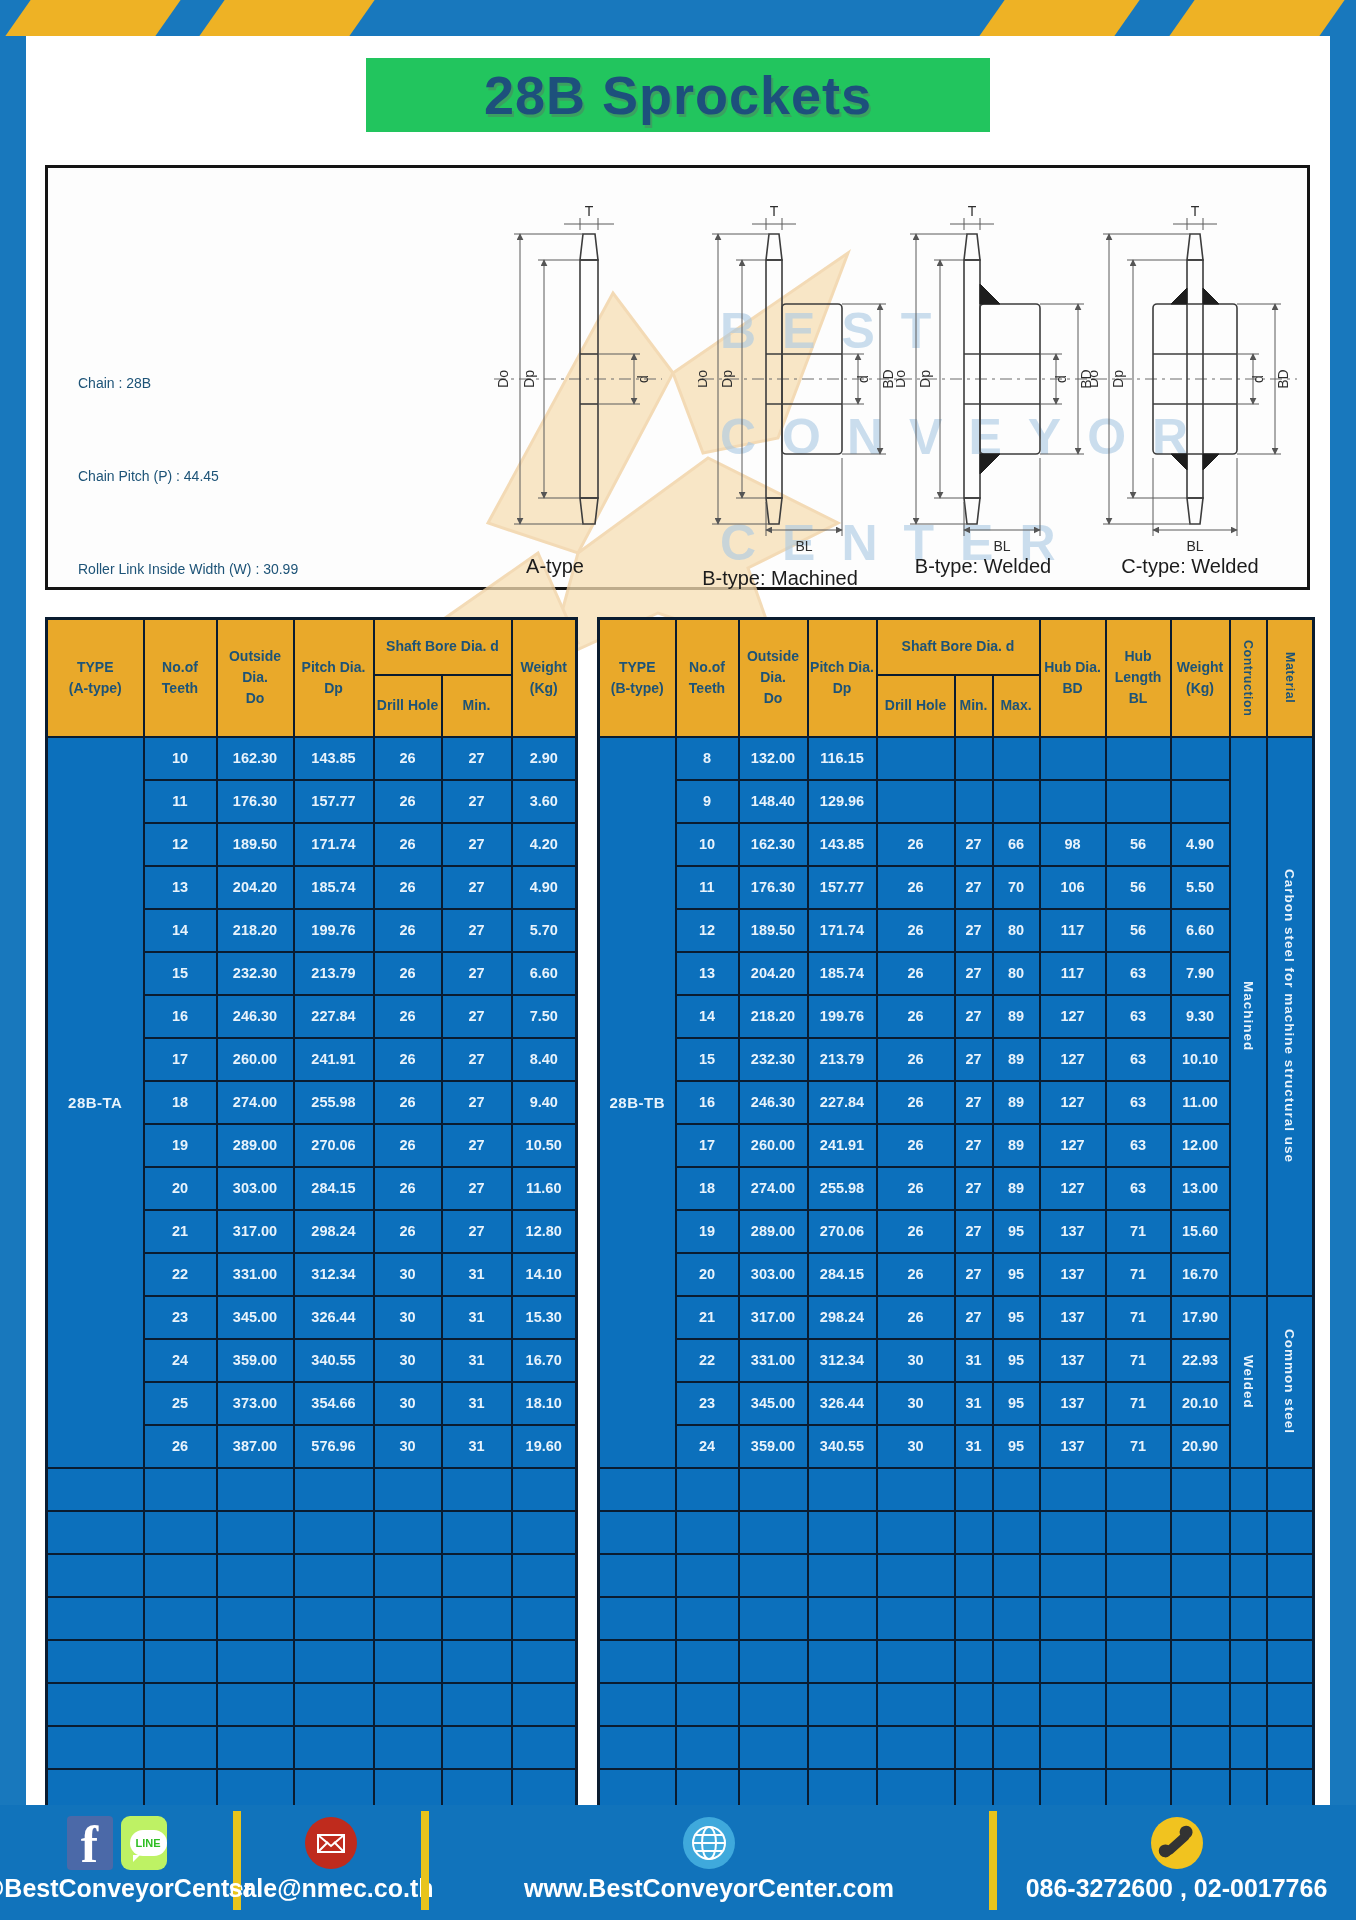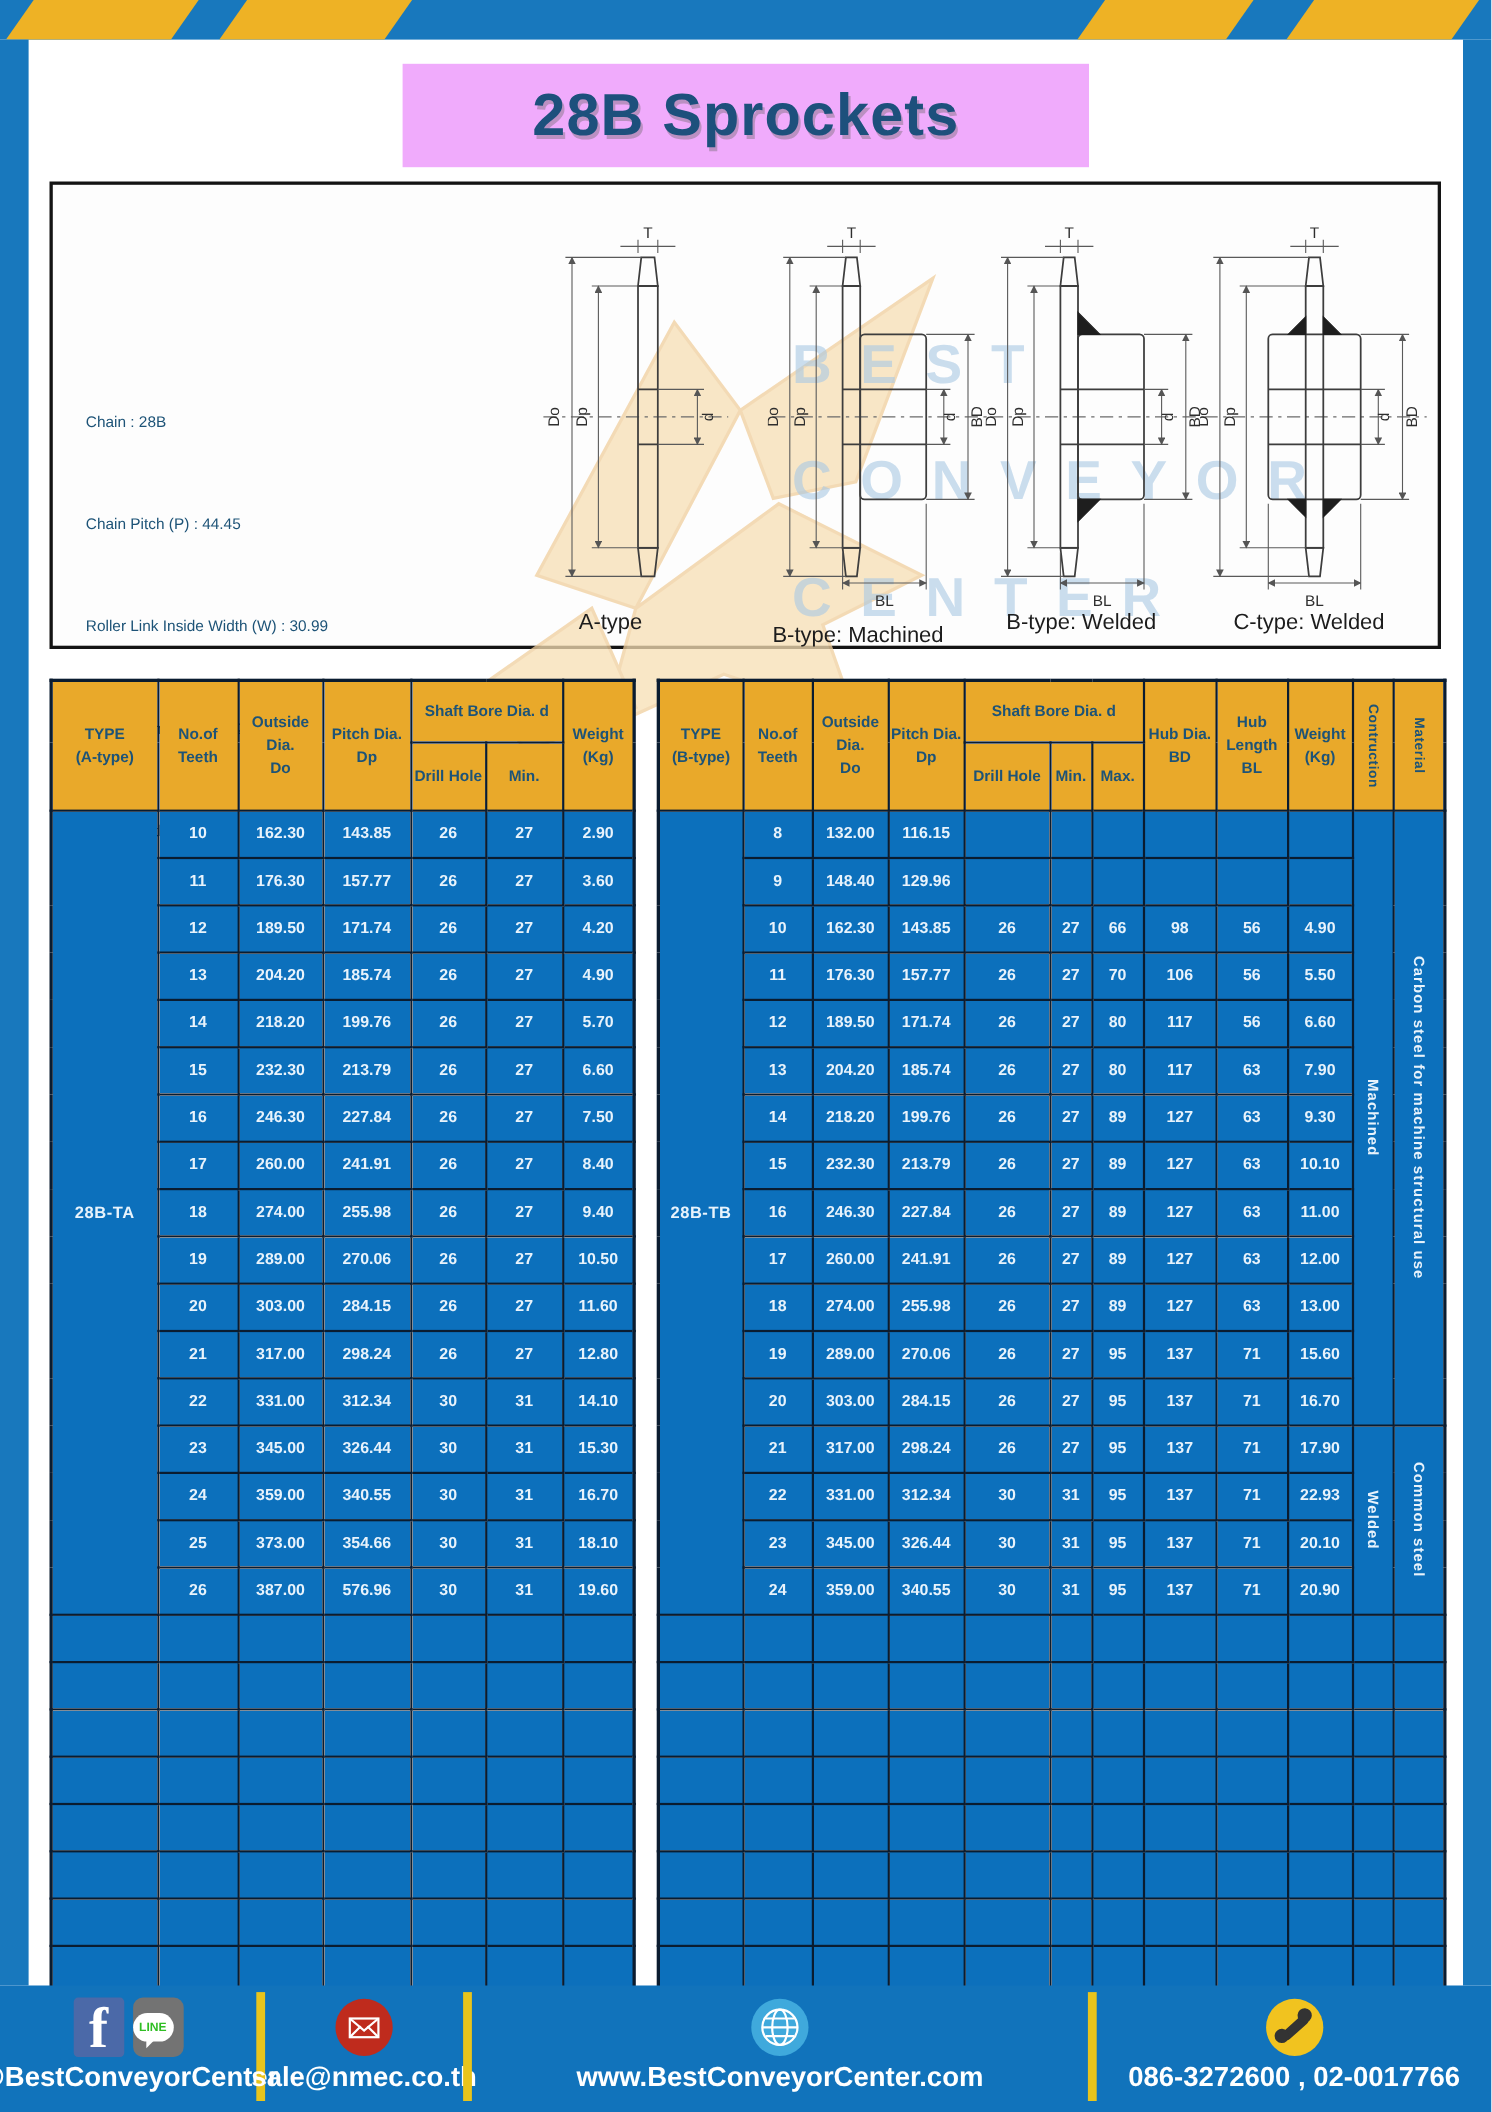--- a/index.html
+++ b/index.html
@@ -5,21 +5,21 @@
   html,body{margin:0;padding:0;background:#ffffff;font-family:"Liberation Sans",sans-serif;}
   .page{position:relative;width:1356px;height:1920px;background:#ffffff;overflow:hidden;}
 
   
   .top-band{position:absolute;left:0;top:0;width:1356px;height:36px;background:#1878bd;overflow:hidden;z-index:5;}
   .stripe{position:absolute;top:-6px;height:48px;background:#eeb225;transform:skewX(-35deg);}
   .side{position:absolute;top:36px;width:26px;height:1769px;background:#1878bd;z-index:5;}
   .side.left{left:0}.side.right{left:1330px}
 
   
-  .title-box{position:absolute;left:366px;top:58px;width:624px;height:94px;background:#f0abfc;display:flex;align-items:center;justify-content:center;z-index:2;}
+  .title-box{position:absolute;left:366px;top:58px;width:624px;height:74px;background:#22c55e;display:flex;align-items:center;justify-content:center;z-index:2;}
   .title{font-size:54px;font-weight:bold;color:#1d507c;letter-spacing:1px;text-shadow:2px 3px 0 rgba(100,100,100,.38);}
 
   
   .diagram-box{position:absolute;left:45px;top:165px;width:1259px;height:419px;background:#fdfdfd;border:3px solid #141414;z-index:2;}
   .wm-logo{position:absolute;left:370px;top:55px;z-index:0;opacity:.75;}
   .wm-text{position:absolute;left:672px;top:110px;width:600px;z-index:0;color:#a9c9e4;opacity:.6;font-weight:bold;font-size:50px;line-height:106px;letter-spacing:26px;white-space:nowrap;overflow:hidden;}
   .specs{position:absolute;left:30px;top:138px;z-index:1;color:#1d5377;font-weight:normal;font-size:14px;line-height:31px;white-space:pre;}
   .drawing{position:absolute;top:36px;z-index:1;}
   .caption{position:absolute;top:387px;width:220px;text-align:center;z-index:1;color:#1c1c1c;font-size:20px;}
   .drawing .outline{fill:none;stroke:#3d3d3d;stroke-width:1.6;}
@@ -39,21 +39,21 @@
   td.vertcell{writing-mode:vertical-rl;font-size:13.5px;letter-spacing:1px;}
   td.type-cell{font-size:15px;letter-spacing:.5px;}
 
   
   .footer{position:absolute;left:0;top:1805px;width:1356px;height:115px;background:#1173bb;z-index:6;}
   .f-div{position:absolute;top:6px;width:8px;height:99px;background:#e8c41c;}
   .f-sec{position:absolute;top:0;height:115px;display:flex;flex-direction:column;align-items:center;justify-content:flex-start;padding-top:9px;box-sizing:border-box;}
   .f-icons{display:flex;gap:8px;align-items:center;height:58px;}
   .f-text{color:#ffffff;font-weight:bold;font-size:25px;margin-top:2px;white-space:nowrap;}
   .fb-icon{width:46px;height:54px;background:#4b69a8;border-radius:4px;color:#fff;font-family:"Liberation Serif",serif;font-size:52px;font-weight:bold;display:flex;justify-content:center;overflow:hidden;line-height:58px;}
-  .line-icon{width:46px;height:54px;background:#737373;border-radius:9px;display:flex;align-items:center;justify-content:flex-start;position:relative;}
+  .line-icon{width:46px;height:54px;background:#bef264;border-radius:9px;display:flex;align-items:center;justify-content:flex-end;position:relative;}
   .line-bubble{width:37px;height:26px;background:#fff;border-radius:13px;color:#2fbe23;font-size:11px;font-weight:bold;text-align:center;line-height:26px;}
   .line-tail{position:absolute;left:12px;bottom:8px;width:0;height:0;border-left:7px solid #fff;border-bottom:7px solid transparent;}
 </style>
 </head>
 <body>
 
 <div class="page">
 
   <div class="top-band">
     <div class="stripe" style="left:18px;width:150px;"></div>

